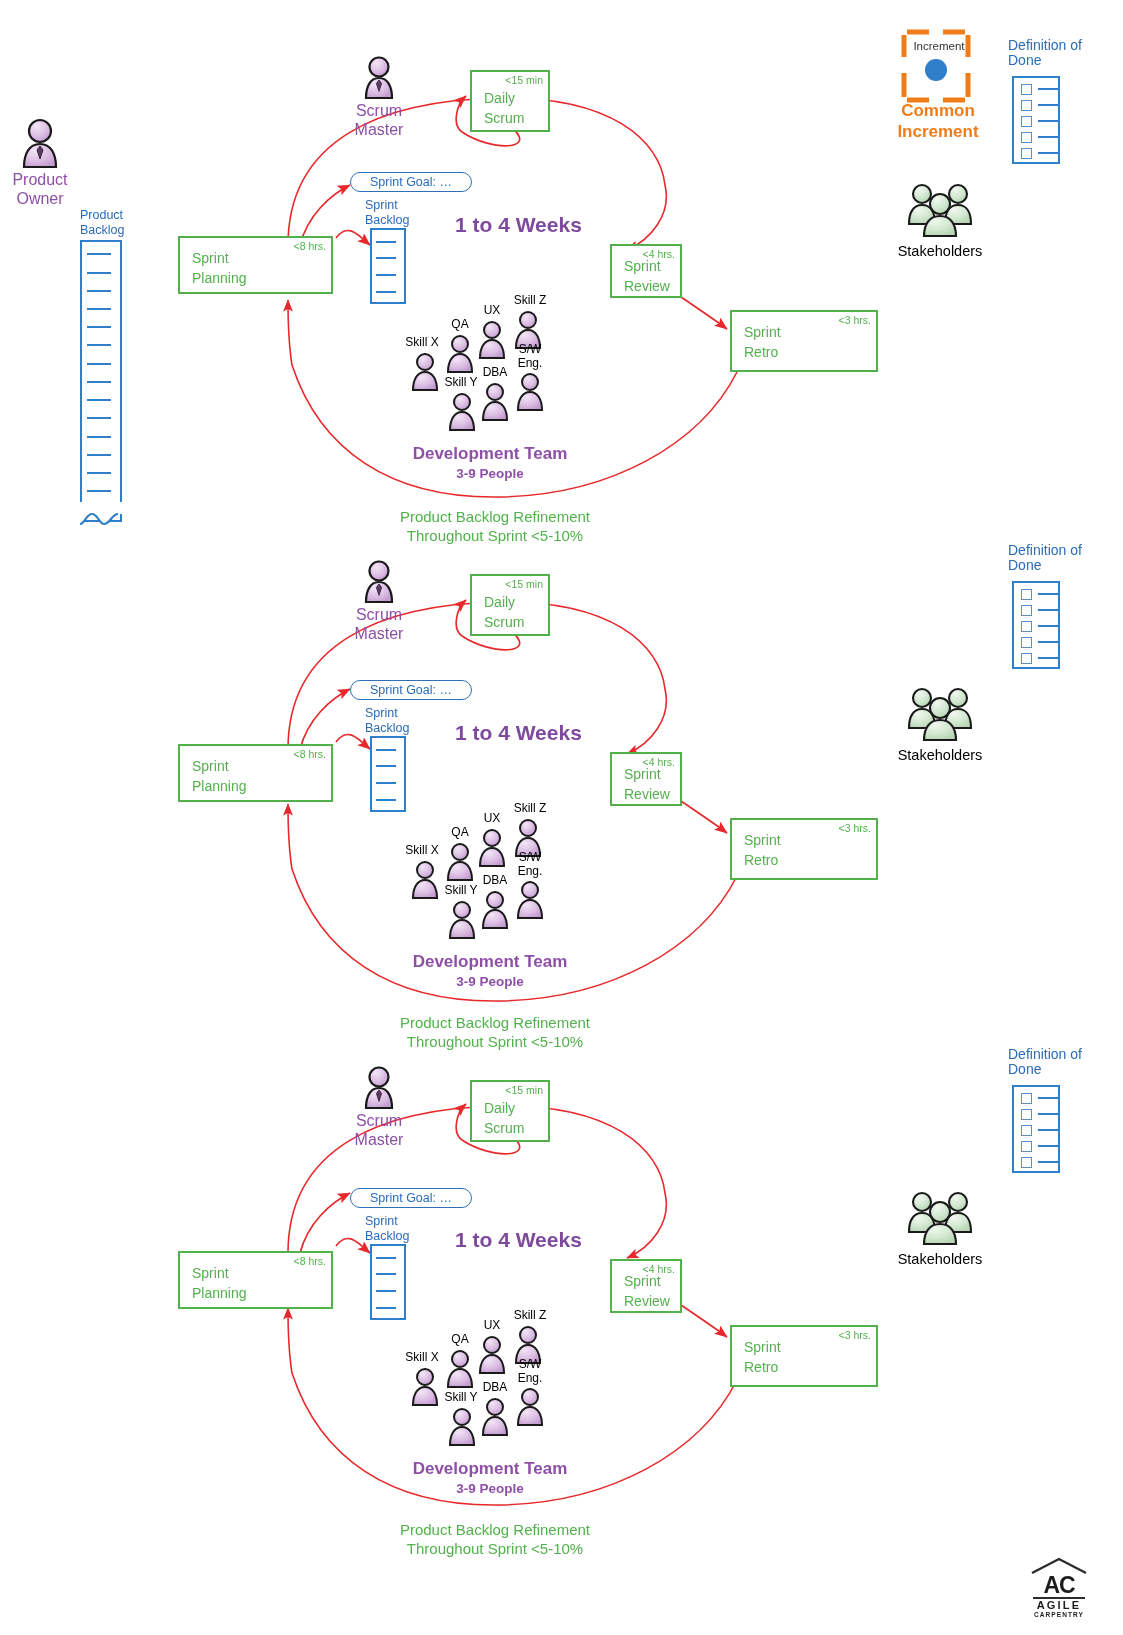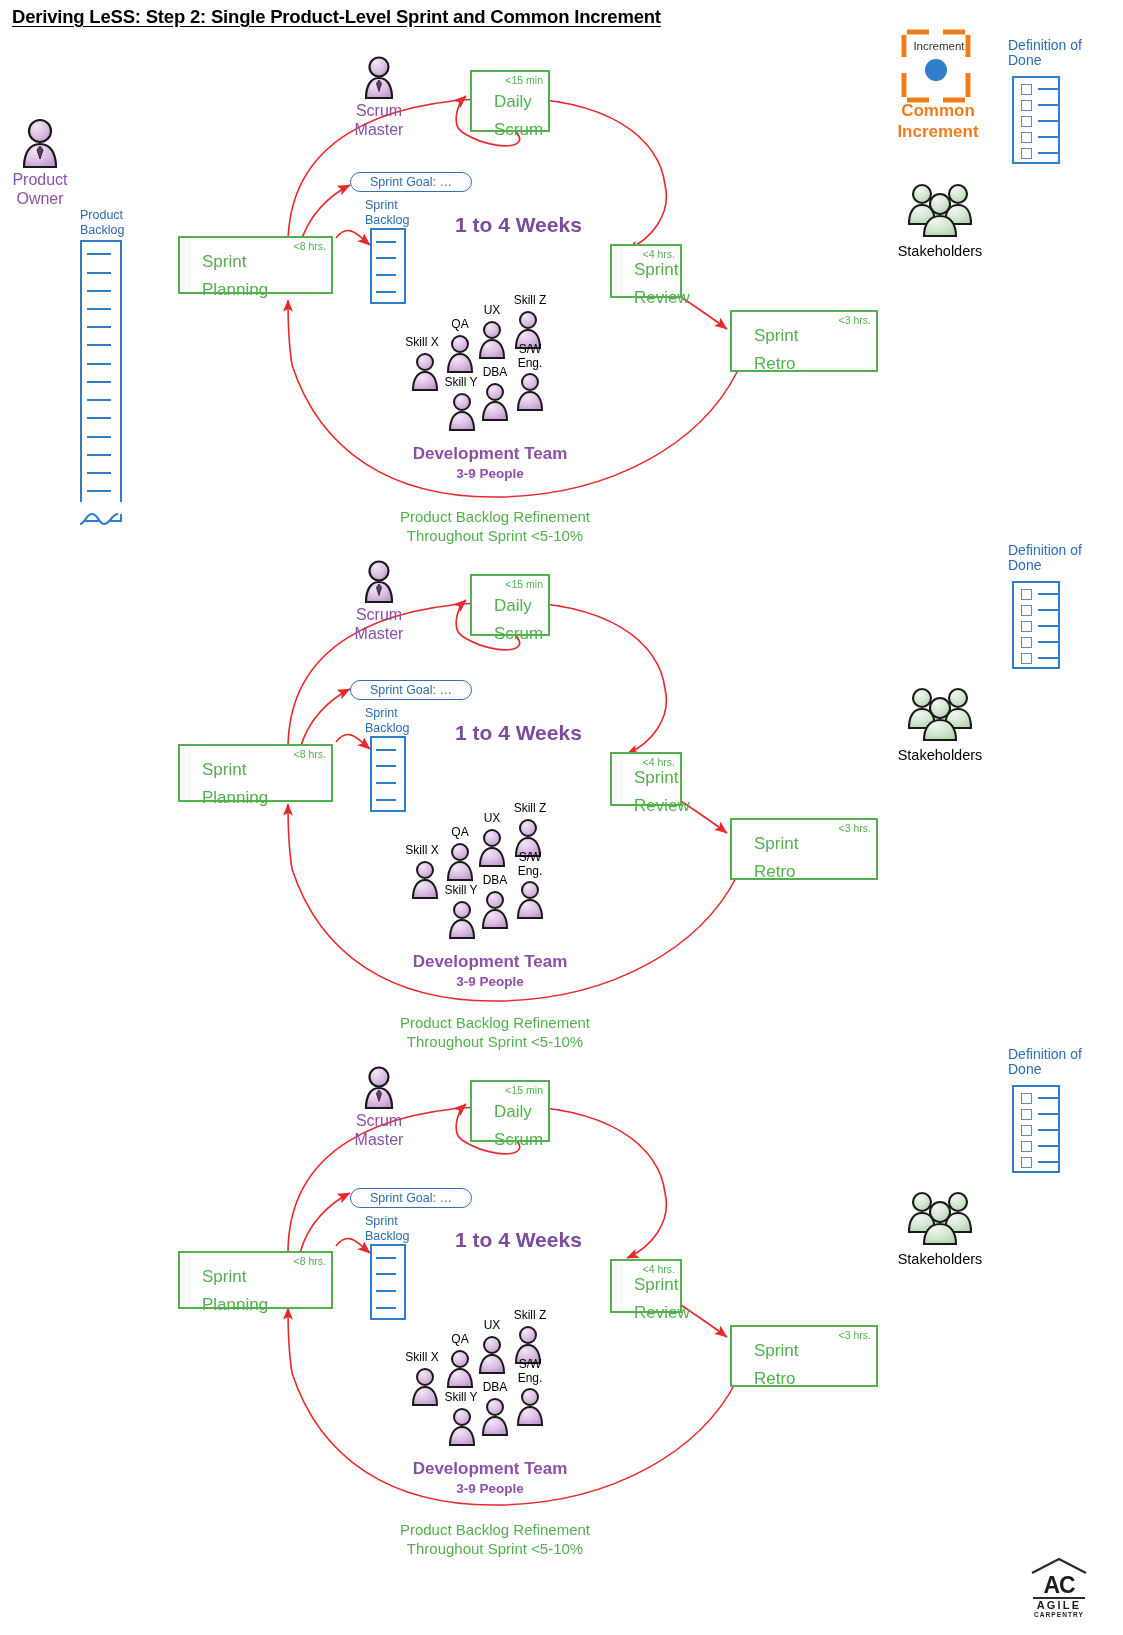--- a/index.html
+++ b/index.html
@@ -29,23 +29,23 @@
   
   .event-box{
     border:2.5px solid #52b14c;
     background:#ffffff;
     color:#52b14c;
     box-sizing:border-box;
     position:absolute;
   }
   .event-box .ev-label{
     position:absolute;
-    left:22px;top:4px;
-    font-size:17px;
-    line-height:28px;
+    left:12px;top:4px;
+    font-size:14px;
+    line-height:20px;
     color:#52b14c;
     white-space:pre-line;
   }
   .event-box .ev-time{
     position:absolute;
     right:5px;top:2px;
     font-size:10.5px;
     color:#52b14c;
     white-space:nowrap;
   }
@@ -170,21 +170,20 @@
 
   svg{position:absolute;left:0;top:0;overflow:visible;}
   .arrowpath{fill:none;stroke:#e8292c;stroke-width:1.7;}
   .cyclepath{fill:none;stroke:#e8292c;stroke-width:1.6;}
 </style>
 </head>
 <body>
 
 <div class="canvas">
 
-  <div class="abs" id="page-title">Deriving LeSS: Step 2: Single Product-Level Sprint and Common Increment</div>
 
   <div class="abs" style="left:10px;top:118px;width:60px;height:55px;">
     <svg width="60" height="55" viewBox="0 0 60 55">
       <defs>
         <radialGradient id="pg1" cx="35%" cy="28%" r="75%">
           <stop offset="0%" stop-color="#f2e6f6"></stop>
           <stop offset="60%" stop-color="#ddbfe4"></stop>
           <stop offset="100%" stop-color="#c49ed1"></stop>
         </radialGradient>
       </defs>

